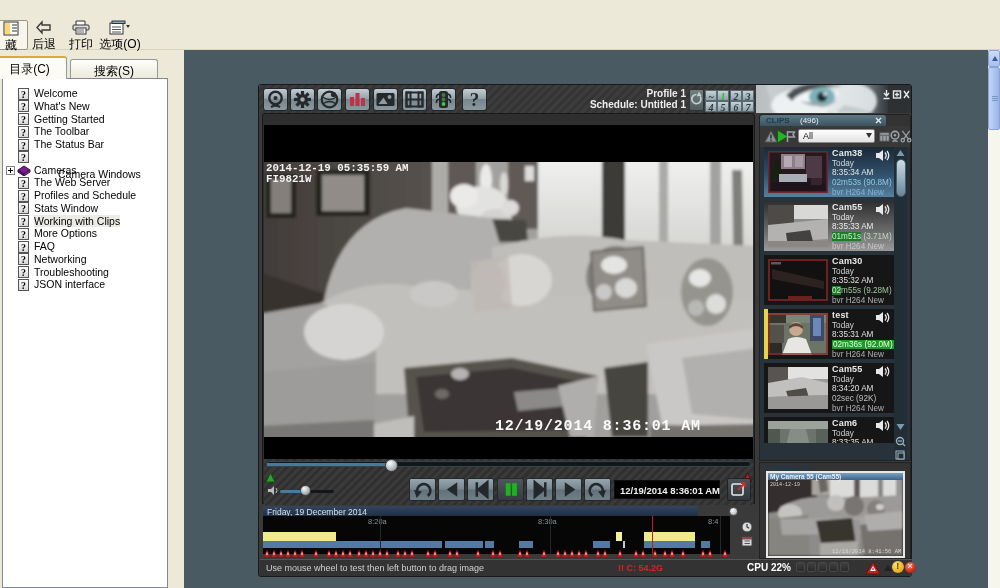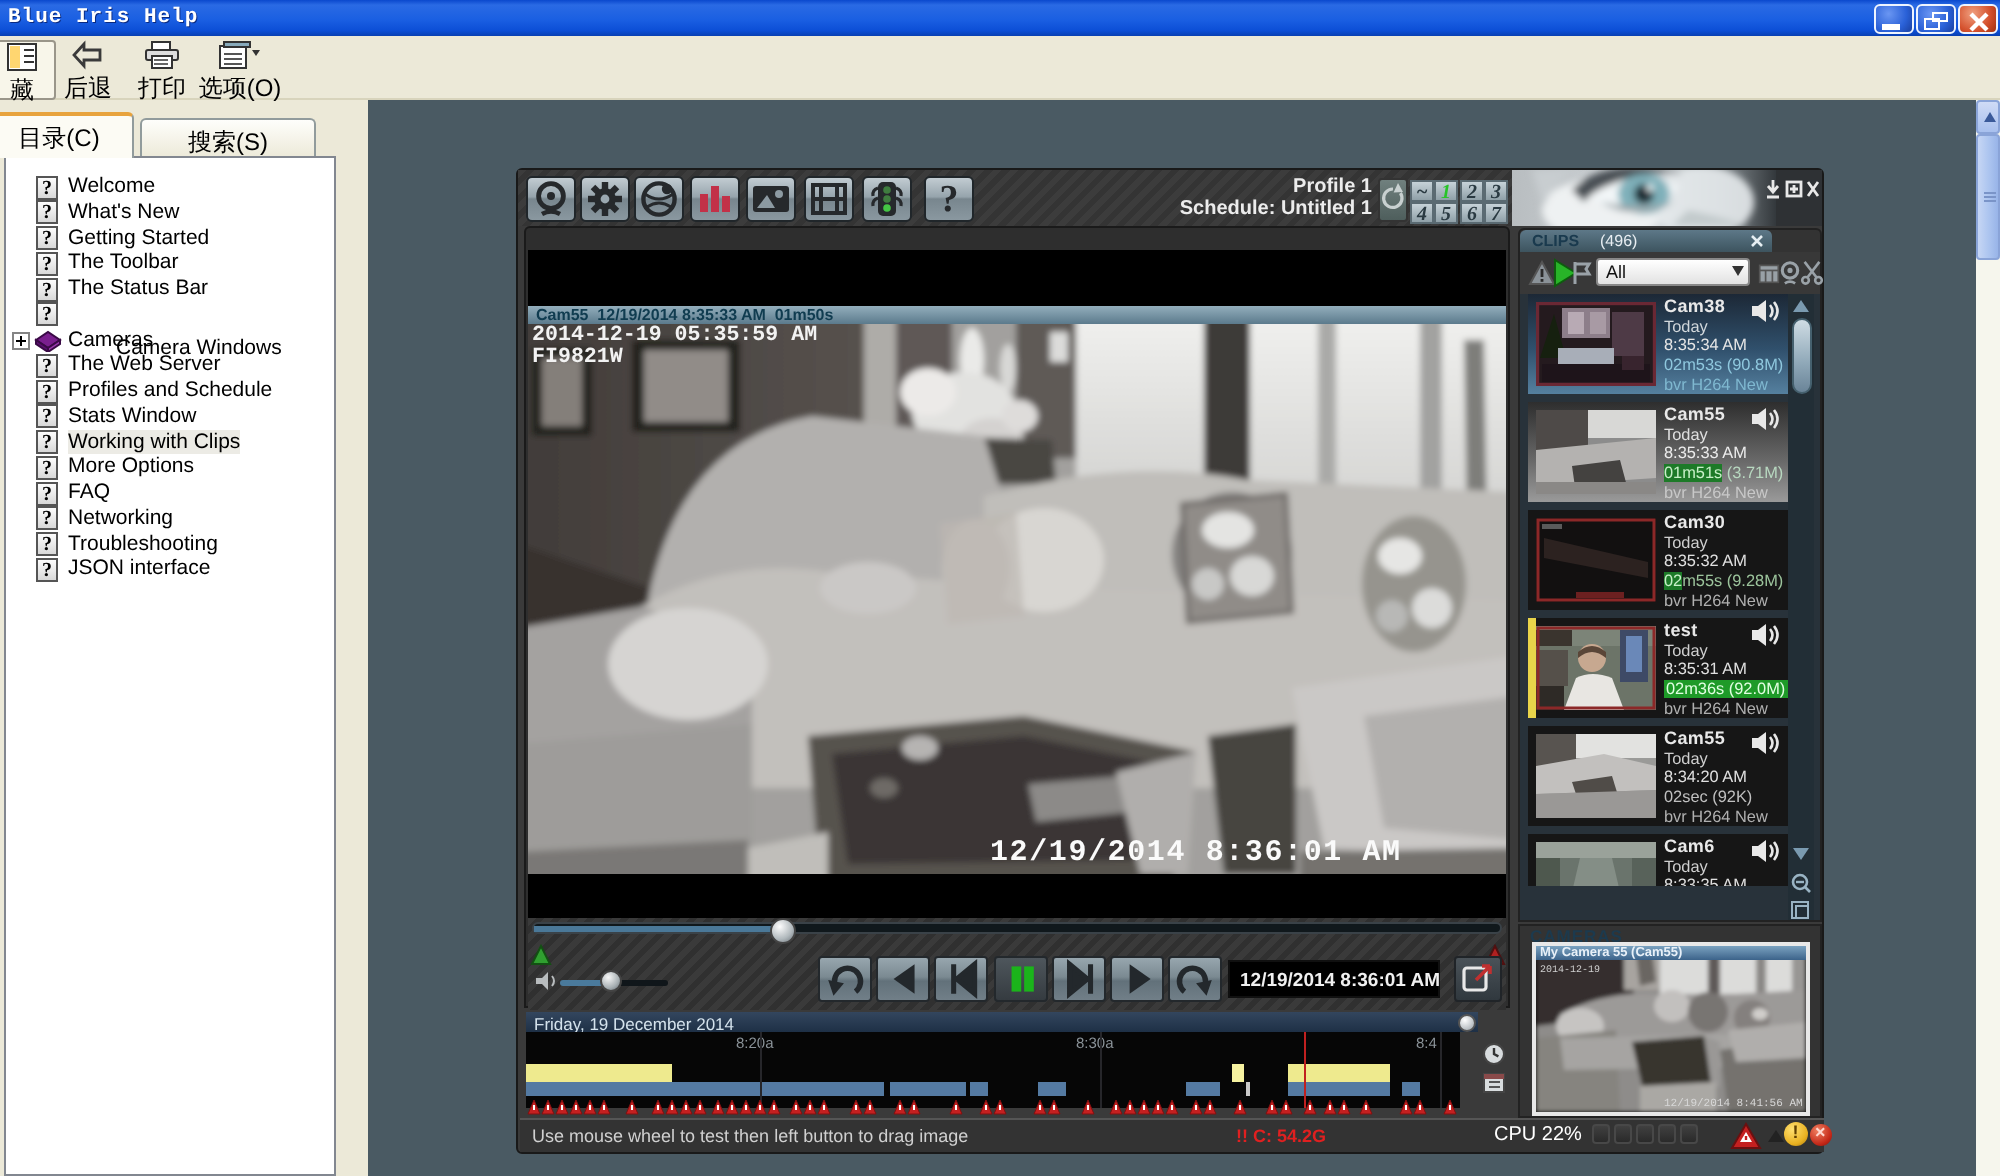--- a/index.html
+++ b/index.html
@@ -49,21 +49,21 @@
 #viewer { left:3px; top:28px; width:493px; height:391px; background:#2e2e2e; border:1px solid #1a1a1a; border-radius:3px 3px 0 0; }
 #vtitle { left:0; top:0; width:491px; height:11px; background:linear-gradient(180deg,#647e8c,#45606b); border-radius:3px 3px 0 0; }
 #vtitle span { position:absolute; left:4px; top:1px; font-size:8px; font-weight:bold; color:#16303e; letter-spacing:0.5px; }
 #video { left:1px; top:11px; width:489px; height:334px; background:#000; }
 
 
 #ctrl { left:1px; top:345px; width:489px; height:46px; background:repeating-linear-gradient(135deg,#3a3a3a 0 3px,#303030 3px 6px); }
 
 
 #tl { left:4px; top:421px; width:498px; height:53px; }
-#tldate { left:0; top:0; width:476px; height:10px; background:linear-gradient(180deg,#33465e,#1e3046); color:#d4e2ec; font-size:8.5px; }
+#tldate { left:0; top:0; width:435px; height:10px; background:linear-gradient(180deg,#33465e,#1e3046); color:#d4e2ec; font-size:8.5px; }
 #tlarea { left:0; top:10px; width:467px; height:38px; background:#060606; }
 
 
 #bistatus { left:1px; top:474px; width:652px; height:17px; background:#333; border-top:1px solid #555; color:#d0d0d0; font-size:9px; }
 
 
 #clips { left:500px; top:29px; width:152px; height:347px; background:#333; border:1px solid #222; border-radius:3px 3px 0 0; }
 #cliptitle { left:0; top:0; width:126px; height:11px; background:linear-gradient(180deg,#5d7888,#3d545f); border-radius:3px 3px 0 0; }
 #clipfilter { left:0; top:11px; width:150px; height:21px; background:#383838; }
 #cliplist { left:0; top:32px; width:150px; height:313px; background:#28323a; }
@@ -73,35 +73,20 @@
 
 
 #cams { left:500px; top:377px; width:152px; height:97px; background:#333; border:1px solid #222; }
 
 html { } 
 </style>
 </head>
 <body>
 <div id="root">
 
-  <div id="titlebar" class="abs">
-    <div id="titletext" class="abs">Blue Iris Help</div>
-    <div class="abs winbtn blue" style="left:937px;">
-        <span style="left:3px;top:9px;width:9px;height:3px;background:#fff;"></span>
-      </div>
-    <div class="abs winbtn blue" style="left:958px;">
-        <span style="left:3px;top:6px;width:8px;height:6px;border:1.3px solid #fff;background:none;"></span>
-        <span style="left:7px;top:3px;width:8px;height:5px;border:1.3px solid #fff;background:none;"></span>
-      </div>
-    <div class="abs winbtn red" style="left:979px;">
-        <svg style="position:absolute;left:4px;top:3px;" width="11" height="10" viewBox="0 0 11 10">
-          <path d="M1.5 1 L9.5 9 M9.5 1 L1.5 9" stroke="#fff" stroke-width="2.2"></path>
-        </svg>
-      </div>
-  </div>
 
   <div id="helpbar" class="abs"></div>
   <div class="abs tbtn" style="left:-6px;width:34px;top:20px;background:#f8f6ea;border:1px solid #9a968a;border-radius:2px;">
     <svg class="tico" width="16" height="15" viewBox="0 0 16 15">
         <rect x="1" y="1" width="14" height="13" fill="#fff" stroke="#333"></rect>
         <rect x="2" y="2" width="5" height="11" fill="#ffd670"></rect>
         <line x1="9" y1="4" x2="14" y2="4" stroke="#333"></line>
         <line x1="9" y1="7" x2="14" y2="7" stroke="#333"></line>
         <line x1="9" y1="10" x2="14" y2="10" stroke="#333"></line>
       </svg>
@@ -352,23 +337,20 @@
 <ellipse cx="196" cy="212" rx="9" ry="6" fill="#b6b4b2"></ellipse>
 <ellipse cx="178" cy="232" rx="7" ry="5" fill="#6e6a66"></ellipse>
 <path d="M250 230 L298 226 L302 244 L254 249 Z" fill="#8c8a88"></path>
 <path d="M110 262 L150 254 L150 280 L110 280 Z" fill="#c0beba"></path>
 <path d="M294 224 L334 214 L330 275 L306 275 Z" fill="#b0aeac"></path>
 <path d="M340 206 L384 200 L384 275 L348 275 Z" fill="#46443f"></path>
 <path d="M-5 264 L110 258 L110 280 L-5 280 Z" fill="#7a7876"></path>
 </g>
 <text x="231" y="268" font-family="Liberation Mono,monospace" font-size="15" font-weight="bold" fill="#fafafa" letter-spacing="0.8">12/19/2014 8:36:01 AM</text>
 </svg>
-<div class="abs" style="left:0;top:28px;width:489px;height:9px;background:linear-gradient(180deg,#93aebc,#5b7a8c);">
-<span style="position:absolute;left:4px;top:0px;font-size:8px;color:#103c50;font-weight:bold;">Cam55&nbsp;&nbsp;12/19/2014 8:35:33 AM&nbsp;&nbsp;01m50s</span>
-            </div>
 <div class="abs" style="left:2px;top:38px;font-family:'Liberation Mono',monospace;font-size:10.8px;font-weight:bold;color:#f2f2f2;line-height:11px;white-space:pre;">2014-12-19 05:35:59 AM
 FI9821W</div>
 </div>
         <div id="ctrl" class="abs">
 <div class="abs" style="left:2px;top:2px;width:485px;height:6px;background:#10181c;border:1px solid #3a4248;border-radius:3px;"></div>
 <div class="abs" style="left:3px;top:3.5px;width:125px;height:3px;background:#4a7898;"></div>
 <div class="abs" style="left:121px;top:0px;width:13px;height:13px;border-radius:50%;background:radial-gradient(circle at 35% 30%,#fdfdfd,#b0b8bc 60%,#6a7278);border:1px solid #444;"></div>
 <svg class="abs" style="left:1px;top:13px;" width="11" height="11" viewBox="0 0 11 11">
               <path d="M1 10 L5.5 1 L10 10 Z" fill="#30a030" stroke="#135013"></path>
             </svg>
@@ -541,21 +523,21 @@
 <svg class="abs" style="left:478px;top:29px;" width="12" height="12" viewBox="0 0 12 12">
             <rect x="1" y="2" width="10" height="9" fill="#d8dcde" stroke="#444"></rect>
             <rect x="1" y="2" width="10" height="2.5" fill="#8a4a4a"></rect>
             <line x1="3.5" y1="6" x2="9" y2="6" stroke="#555"></line>
             <line x1="3.5" y1="8.5" x2="9" y2="8.5" stroke="#555"></line>
           </svg>
       </div>
       <div id="bistatus" class="abs">
           <span style="position:absolute;left:6px;top:3px;">Use mouse wheel to test then left button to drag image</span>
         <span style="position:absolute;left:358px;top:3px;color:#e02020;font-weight:bold;">!! C: 54.2G</span>
-        <span style="position:absolute;left:487px;top:2px;color:#fff;font-weight:normal;font-size:10px;">CPU 22%</span>
+        <span style="position:absolute;left:487px;top:2px;color:#fff;font-weight:bold;font-size:10px;">CPU 22%</span>
 <span style="position:absolute;left:536px;top:2px;width:9px;height:10px;background:linear-gradient(180deg,#404040,#2a2a2a);border:1px solid #484848;border-radius:2px;"></span>
           <span style="position:absolute;left:547px;top:2px;width:9px;height:10px;background:linear-gradient(180deg,#404040,#2a2a2a);border:1px solid #484848;border-radius:2px;"></span>
           <span style="position:absolute;left:558px;top:2px;width:9px;height:10px;background:linear-gradient(180deg,#404040,#2a2a2a);border:1px solid #484848;border-radius:2px;"></span>
           <span style="position:absolute;left:569px;top:2px;width:9px;height:10px;background:linear-gradient(180deg,#404040,#2a2a2a);border:1px solid #484848;border-radius:2px;"></span>
           <span style="position:absolute;left:580px;top:2px;width:9px;height:10px;background:linear-gradient(180deg,#404040,#2a2a2a);border:1px solid #484848;border-radius:2px;"></span>
 <svg style="position:absolute;left:605px;top:1px;" width="16" height="14" viewBox="0 0 16 14">
             <path d="M1 13 L8 1 L15 13 Z" fill="#c42020" stroke="#6a1010"></path>
             <path d="M5 10 L8 5 L11 10 Z" fill="#fff"></path>
             <rect x="7.4" y="7" width="1.2" height="2" fill="#c42020"></rect>
           </svg>

